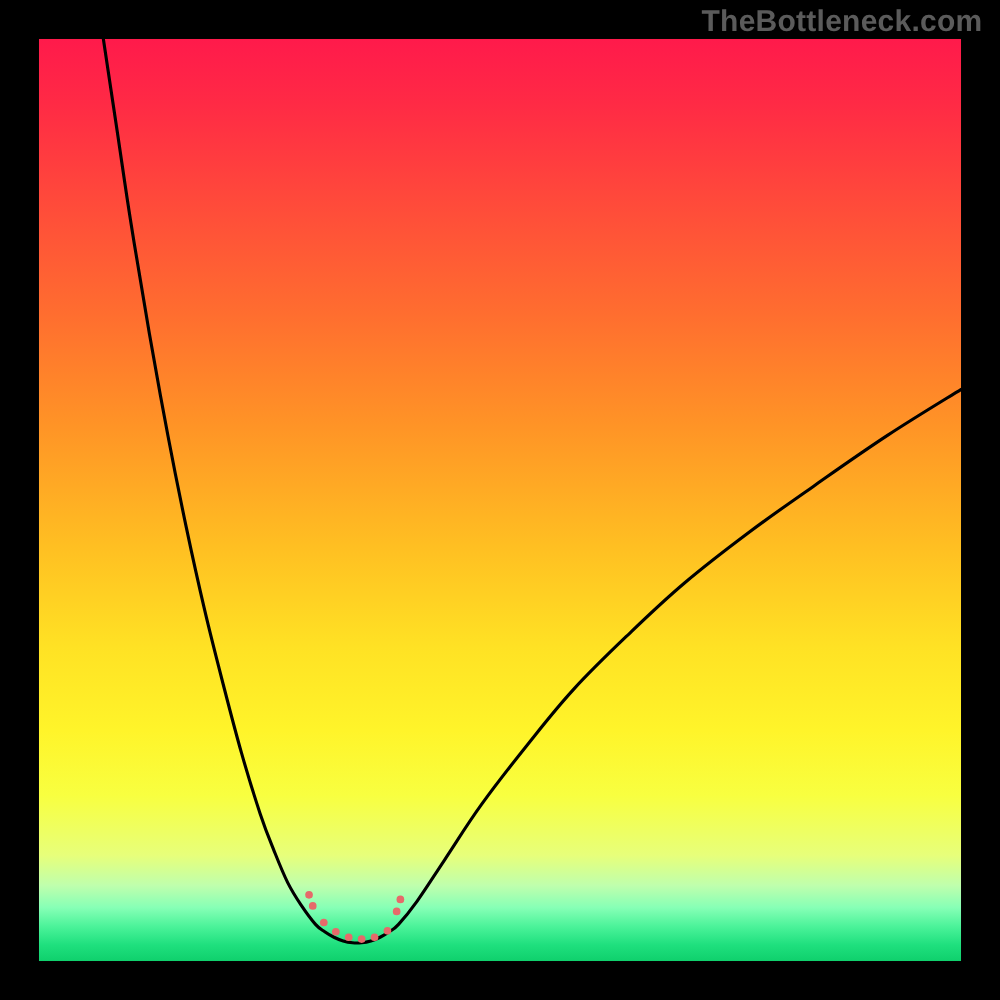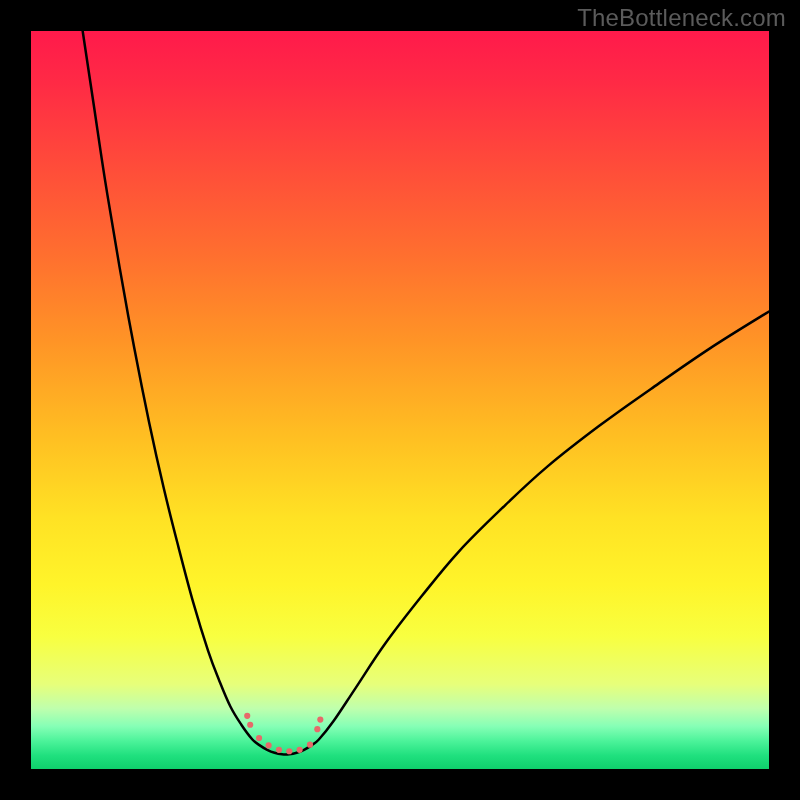--- a/index.html
+++ b/index.html
@@ -25,21 +25,21 @@
     width: 738px;
     height: 738px;
     overflow: hidden;
   }
   .watermark {
     position: absolute;
     top: 4px;
     right: 14px;
     font-family: Arial, Helvetica, sans-serif;
     font-size: 24px;
-    font-weight: 400;
+    font-weight: 700;
     color: #5b5b5b;
     letter-spacing: 0.2px;
   }
 </style>
 </head>
 <body>
 
 <div class="frame">
   <div class="plot-area">
     <svg id="chart-svg" width="738" height="738" viewBox="0 0 738 738" preserveAspectRatio="none">

